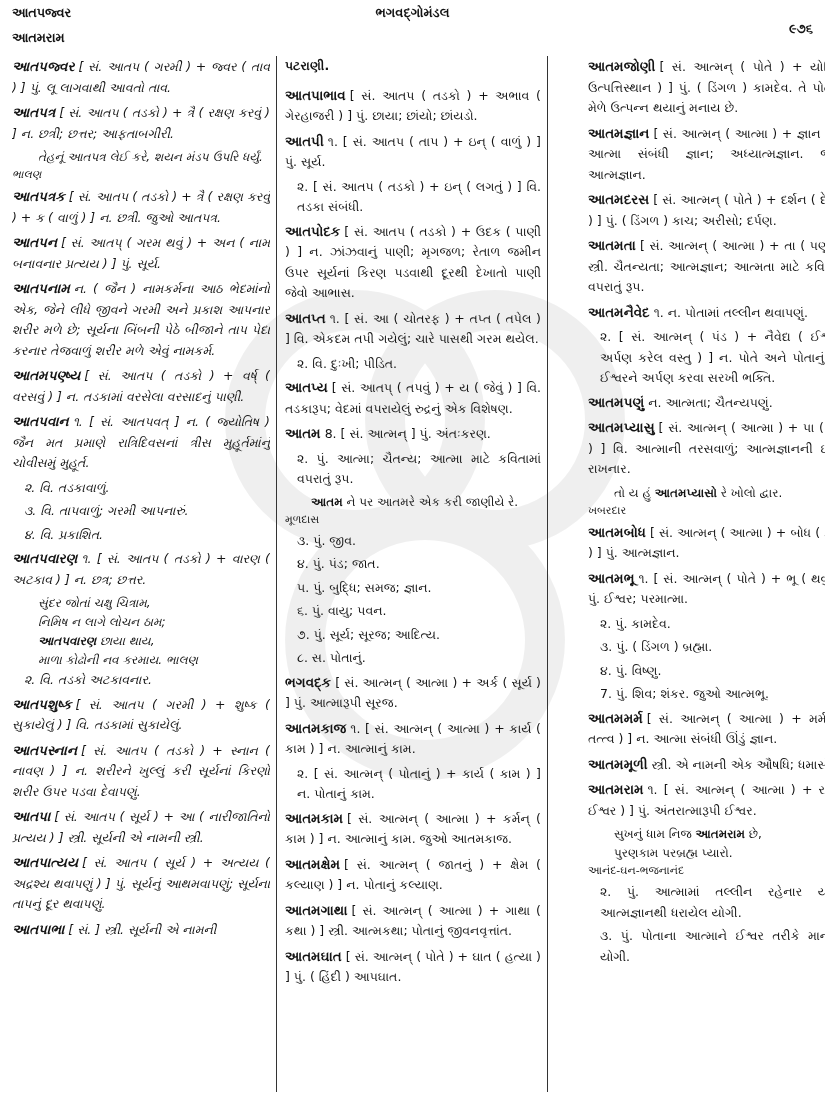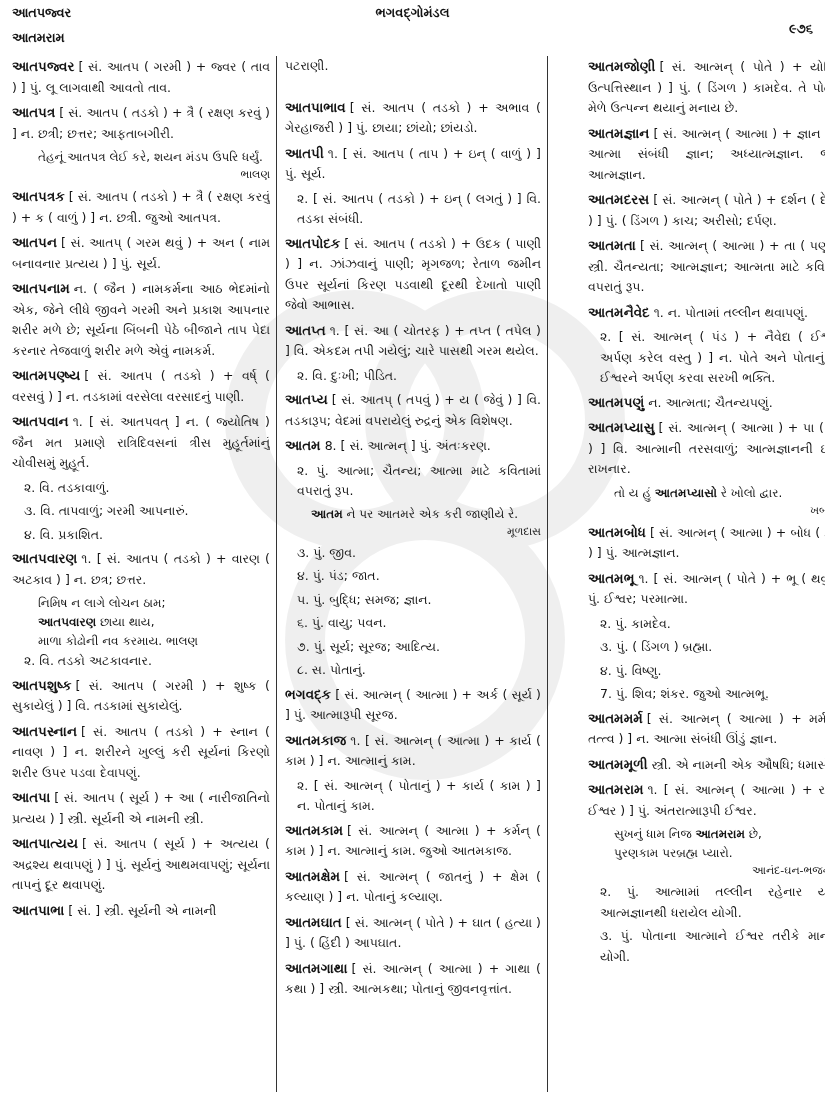--- a/index.html
+++ b/index.html
@@ -33,36 +33,36 @@
     pointer-events: none; opacity: 0.06;
   }
   .columns {
     position: absolute; left: 0; top: 56px; width: 825px; height: 1036px;
   }
   .col {
     position: absolute; top: 0; height: 1036px;
     font-size: 12.5px; line-height: 20.5px;
     overflow: hidden;
   }
-  .col1 { left: 12px; width: 258px; }
+  .col1 { left: 12px; width: 258px; font-style: italic; }
   .col2 { left: 285px; width: 256px; }
   .col3 { left: 588px; width: 260px; }
   .rule {
     position: absolute; top: 0; width: 1px; height: 1036px; background: #333;
   }
   .rule1 { left: 276px; }
   .rule2 { left: 547px; }
   .entry { margin: 0 0 4px 0; text-align: justify; }
   .entry .hw { font-weight: bold; font-size: 13.5px; margin-right: 4px; }
   .entry .def { }
   .sense { padding-left: 12px; margin: 0 0 3px 0; text-align: justify; }
   .quote { padding-left: 26px; margin: 0; font-size: 12px; line-height: 19px; }
   .quote b { font-weight: bold; }
-  .source { text-align: right; font-size: 11px; line-height: 16px; margin: 0 0 3px 0; }
-  .cont { margin: 0 0 20px 0; }
+  .source { text-align: left; font-size: 11px; line-height: 16px; margin: 0 0 3px 0; }
+  .cont { margin: 0 0 8px 0; font-weight: bold; }
 </style>
 </head>
 <body>
 
 <div class="page-header">
   <span class="guide-top">આતપજ્વર</span>
   <span class="guide-bottom">આતમરામ</span>
   <span class="running-title">ભગવદ્ગોમંડલ</span>
   <span class="page-number">૯૭૬</span>
 </div>
@@ -81,20 +81,21 @@
       <p class="source">ભાલણ</p>
       <p class="entry"><span class="hw">આતપત્રક</span><span class="def">[ સં. આતપ ( તડકો ) + ત્રૈ ( રક્ષણ કરવું ) + ક ( વાળું ) ] ન. છત્રી. જુઓ આતપત્ર.</span></p>
       <p class="entry"><span class="hw">આતપન</span><span class="def">[ સં. આતપ્ ( ગરમ થવું ) + અન ( નામ બનાવનાર પ્રત્યય ) ] પું. સૂર્ય.</span></p>
       <p class="entry"><span class="hw">આતપનામ</span><span class="def">ન. ( જૈન ) નામકર્મના આઠ ભેદમાંનો એક, જેને લીધે જીવને ગરમી અને પ્રકાશ આપનાર શરીર મળે છે; સૂર્યના બિંબની પેઠે બીજાને તાપ પેદા કરનાર તેજવાળું શરીર મળે એવું નામકર્મ.</span></p>
       <p class="entry"><span class="hw">આતમપણ્ષ્ય</span><span class="def">[ સં. આતપ ( તડકો ) + વર્ષ્ ( વરસવું ) ] ન. તડકામાં વરસેલા વરસાદનું પાણી.</span></p>
       <p class="entry"><span class="hw">આતપવાન</span><span class="def">૧. [ સં. આતપવત્ ] ન. ( જ્યોતિષ ) જૈન મત પ્રમાણે રાત્રિદિવસનાં ત્રીસ મુહૂર્તમાંનું ચોવીસમું મુહૂર્ત.</span></p>
       <p class="sense">૨. વિ. તડકાવાળું.</p>
       <p class="sense">૩. વિ. તાપવાળું; ગરમી આપનારું.</p>
       <p class="sense">૪. વિ. પ્રકાશિત.</p>
       <p class="entry"><span class="hw">આતપવારણ</span><span class="def">૧. [ સં. આતપ ( તડકો ) + વારણ ( અટકાવ ) ] ન. છત્ર; છત્તર.</span></p>
+      <p class="quote">સુંદર જોતાં ચક્ષુ ચિત્રામ,</p>
       <p class="quote">નિમિષ ન લાગે લોચન ઠામ;</p>
       <p class="quote"><b>આતપવારણ</b> છાયા થાય,</p>
       <p class="quote">માળા કોઢોની નવ કરમાય.   ભાલણ</p>
       <p class="sense">૨. વિ. તડકો અટકાવનાર.</p>
       <p class="entry"><span class="hw">આતપશુષ્ક</span><span class="def">[ સં. આતપ ( ગરમી ) + શુષ્ક ( સુકાયેલું ) ] વિ. તડકામાં સુકાયેલું.</span></p>
       <p class="entry"><span class="hw">આતપસ્નાન</span><span class="def">[ સં. આતપ ( તડકો ) + સ્નાન ( નાવણ ) ] ન. શરીરને ખુલ્લું કરી સૂર્યનાં કિરણો શરીર ઉપર પડવા દેવાપણું.</span></p>
       <p class="entry"><span class="hw">આતપા</span><span class="def">[ સં. આતપ ( સૂર્ય ) + આ ( નારીજાતિનો પ્રત્યય ) ] સ્ત્રી. સૂર્યની એ નામની સ્ત્રી.</span></p>
       <p class="entry"><span class="hw">આતપાત્યય</span><span class="def">[ સં. આતપ ( સૂર્ય ) + અત્યય ( અદ્રશ્ય થવાપણું ) ] પું. સૂર્યનું આથમવાપણું; સૂર્યના તાપનું દૂર થવાપણું.</span></p>
       <p class="entry"><span class="hw">આતપાભા</span><span class="def">[ સં. ] સ્ત્રી. સૂર્યની એ નામની</span></p>
     </div>
@@ -116,22 +117,22 @@
       <p class="sense">૪. પું. પંડ; જાત.</p>
       <p class="sense">૫. પું. બુદ્ધિ; સમજ; જ્ઞાન.</p>
       <p class="sense">૬. પું. વાયુ; પવન.</p>
       <p class="sense">૭. પું. સૂર્ય; સૂરજ; આદિત્ય.</p>
       <p class="sense">૮. સ. પોતાનું.</p>
       <p class="entry"><span class="hw">ભગવદ્ક</span><span class="def">[ સં. આત્મન્ ( આત્મા ) + અર્ક ( સૂર્ય ) ] પું. આત્મારૂપી સૂરજ.</span></p>
       <p class="entry"><span class="hw">આતમકાજ</span><span class="def">૧. [ સં. આત્મન્ ( આત્મા ) + કાર્ય ( કામ ) ] ન. આત્માનું કામ.</span></p>
       <p class="sense">૨. [ સં. આત્મન્ ( પોતાનું ) + કાર્ય ( કામ ) ] ન. પોતાનું કામ.</p>
       <p class="entry"><span class="hw">આતમકામ</span><span class="def">[ સં. આત્મન્ ( આત્મા ) + કર્મન્ ( કામ ) ] ન. આત્માનું કામ. જુઓ આતમકાજ.</span></p>
       <p class="entry"><span class="hw">આતમક્ષેમ</span><span class="def">[ સં. આત્મન્ ( જાતનું ) + ક્ષેમ ( કલ્યાણ ) ] ન. પોતાનું કલ્યાણ.</span></p>
+      <p class="entry"><span class="hw">આતમગાથા</span><span class="def">[ સં. આત્મન્ ( આત્મા ) + ગાથા ( કથા ) ] સ્ત્રી. આત્મકથા; પોતાનું જીવનવૃત્તાંત.</span></p>
       <p class="entry"><span class="hw">આતમઘાત</span><span class="def">[ સં. આત્મન્ ( પોતે ) + ઘાત ( હત્યા ) ] પું. ( હિંદી ) આપઘાત.</span></p>
-      <p class="entry"><span class="hw">આતમગાથા</span><span class="def">[ સં. આત્મન્ ( આત્મા ) + ગાથા ( કથા ) ] સ્ત્રી. આત્મકથા; પોતાનું જીવનવૃત્તાંત.</span></p>
     </div>
   <div class="rule rule2"></div>
   <div class="col col3">
       <p class="entry"><span class="hw">આતમજોણી</span><span class="def">[ સં. આત્મન્ ( પોતે ) + યોનિ ( ઉત્પત્તિસ્થાન ) ] પું. ( ડિંગળ ) કામદેવ. તે પોતાની મેળે ઉત્પન્ન થયાનું મનાય છે.</span></p>
       <p class="entry"><span class="hw">આતમજ્ઞાન</span><span class="def">[ સં. આત્મન્ ( આત્મા ) + જ્ઞાન ] ન. આત્મા સંબંધી જ્ઞાન; અધ્યાત્મજ્ઞાન. જુઓ આત્મજ્ઞાન.</span></p>
       <p class="entry"><span class="hw">આતમદરસ</span><span class="def">[ સં. આત્મન્ ( પોતે ) + દર્શન ( દેખાવ ) ] પું. ( ડિંગળ ) કાચ; અરીસો; દર્પણ.</span></p>
       <p class="entry"><span class="hw">આતમતા</span><span class="def">[ સં. આત્મન્ ( આત્મા ) + તા ( પણું ) ] સ્ત્રી. ચૈતન્યતા; આત્મજ્ઞાન; આત્મતા માટે કવિતામાં વપરાતું રૂપ.</span></p>
       <p class="entry"><span class="hw">આતમનૈવેદ</span><span class="def">૧. ન. પોતામાં તલ્લીન થવાપણું.</span></p>
       <p class="sense">૨. [ સં. આત્મન્ ( પંડ ) + નૈવેદ્ય ( ઈશ્વરને અર્પણ કરેલ વસ્તુ ) ] ન. પોતે અને પોતાનું બધું ઈશ્વરને અર્પણ કરવા સરખી ભક્તિ.</p>
       <p class="entry"><span class="hw">આતમપણું</span><span class="def">ન. આત્મતા; ચૈતન્યપણું.</span></p>

